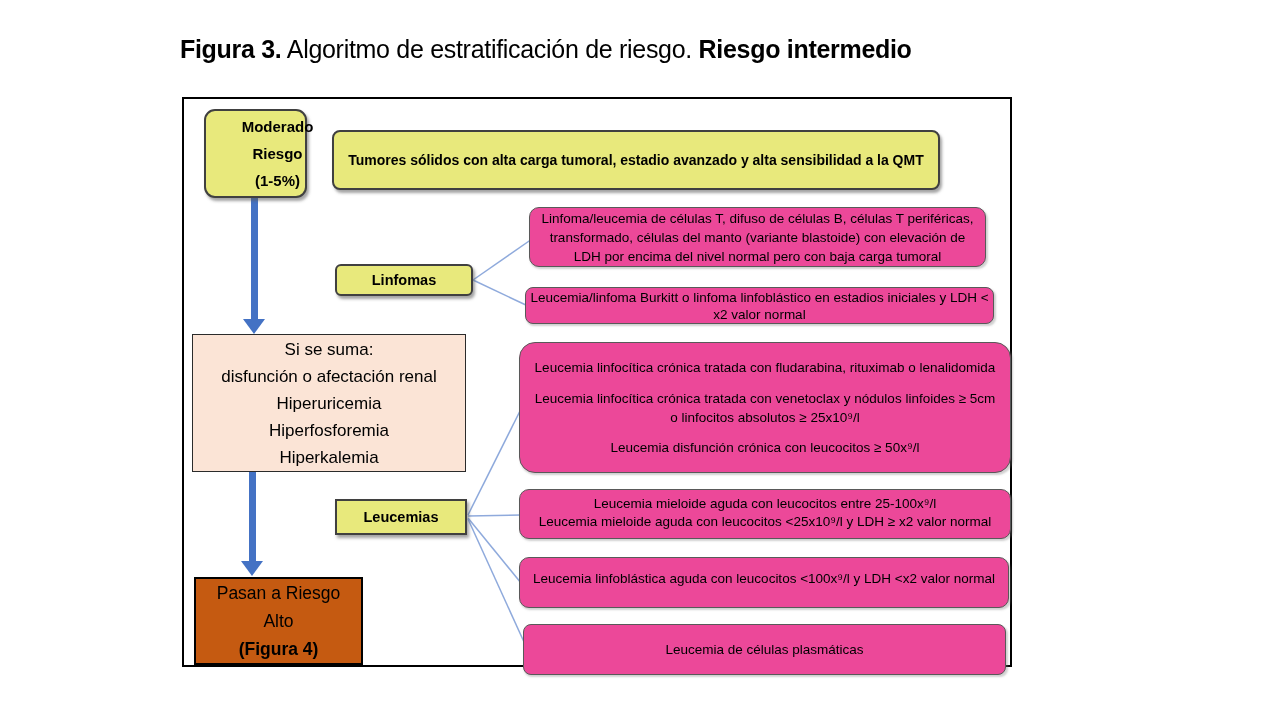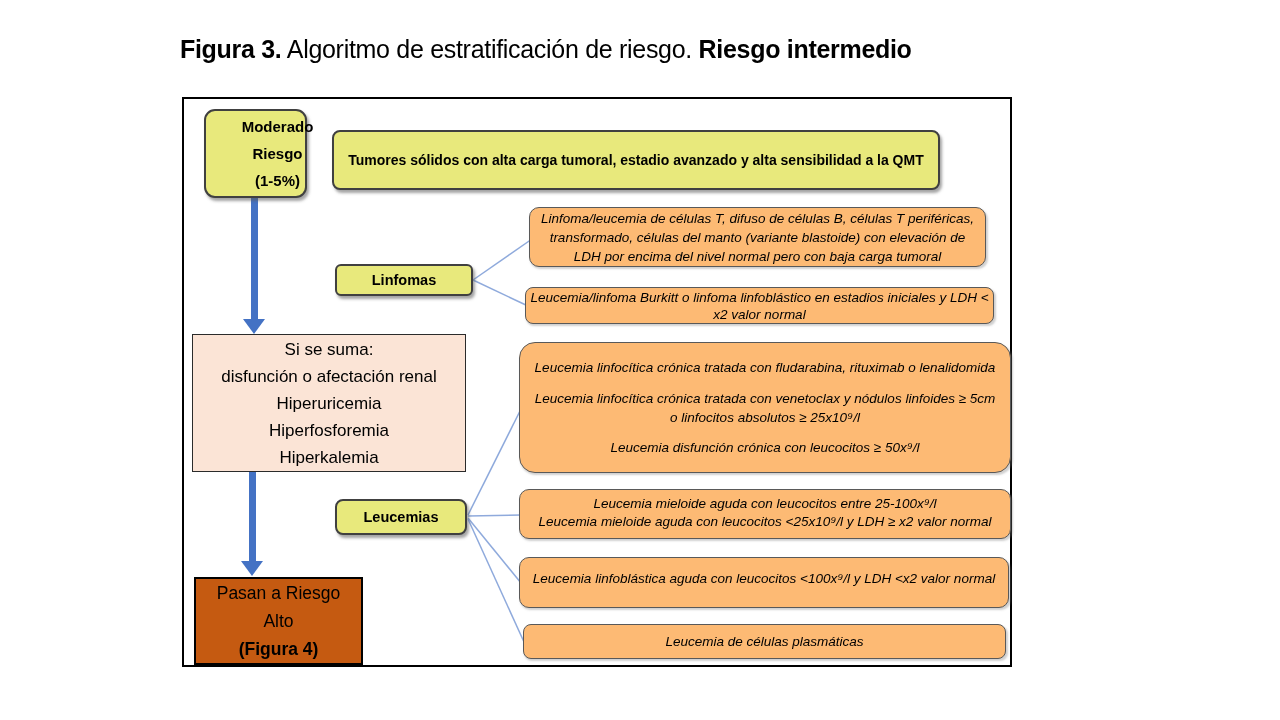--- a/index.html
+++ b/index.html
@@ -18,33 +18,33 @@
   .box { position: absolute; display: flex; flex-direction: column; align-items: center; justify-content: center; text-align: center; }
 
   .yellow {
     background: #e8e97c; border: 2px solid #404040;
     box-shadow: 2px 3px 3px rgba(90,90,90,0.55);
     font-weight: bold;
   }
   .moderado { left: 20px; top: 10px; width: 103px; height: 89px; border-radius: 11px; font-size: 15px; line-height: 27px; padding-left: 44px; }
   .tumores  { left: 148px; top: 31px; width: 608px; height: 60px; border-radius: 8px; font-size: 14px; line-height: 19px; }
   .linfomas-label  { left: 151px; top: 165px; width: 138px; height: 32px; border-radius: 6px; font-size: 14.5px; }
-  .leucemias-label { left: 151px; top: 400px; width: 132px; height: 36px; border-radius: 8px; font-size: 14.5px; align-items: center; }
+  .leucemias-label { left: 151px; top: 400px; width: 132px; height: 36px; border-radius: 0; font-size: 14.5px; align-items: center; }
 
   .white {
-    background: #fdba74; border: 1.5px solid #595959;
+    background: #ec4899; border: 1.5px solid #595959;
     box-shadow: 1.5px 2px 2px rgba(120,120,120,0.35);
-    font-size: 13.5px; line-height: 19px; font-style: italic;
+    font-size: 13.5px; line-height: 19px;
   }
   .lymph1 { left: 345px; top: 108px; width: 457px; height: 60px; border-radius: 10px; padding: 2px 8px; }
   .lymph2 { left: 341px; top: 188px; width: 469px; height: 37px; border-radius: 8px; line-height: 17px; }
   .leu1   { left: 335px; top: 243px; width: 492px; height: 131px; border-radius: 16px; justify-content: space-evenly; padding: 4px 10px; }
   .leu2   { left: 335px; top: 390px; width: 492px; height: 50px; border-radius: 10px; line-height: 18px; justify-content: flex-start; padding-top: 5px; }
   .leu3   { left: 335px; top: 458px; width: 490px; height: 51px; border-radius: 10px; justify-content: flex-start; padding-top: 11px; }
-  .leu4   { left: 339px; top: 525px; width: 483px; height: 35px; border-radius: 8px; }
+  .leu4   { left: 339px; top: 525px; width: 483px; height: 51px; border-radius: 8px; }
 
   .pink {
     left: 8px; top: 235px; width: 274px; height: 138px;
     background: #fbe4d6; border: 1.5px solid #2b2b2b;
     font-size: 17px; line-height: 27px; font-family: "Liberation Sans", sans-serif;
   }
 
   .orange {
     left: 10px; top: 478px; width: 169px; height: 88px;
     background: #c55a11; border: 2px solid #000;

